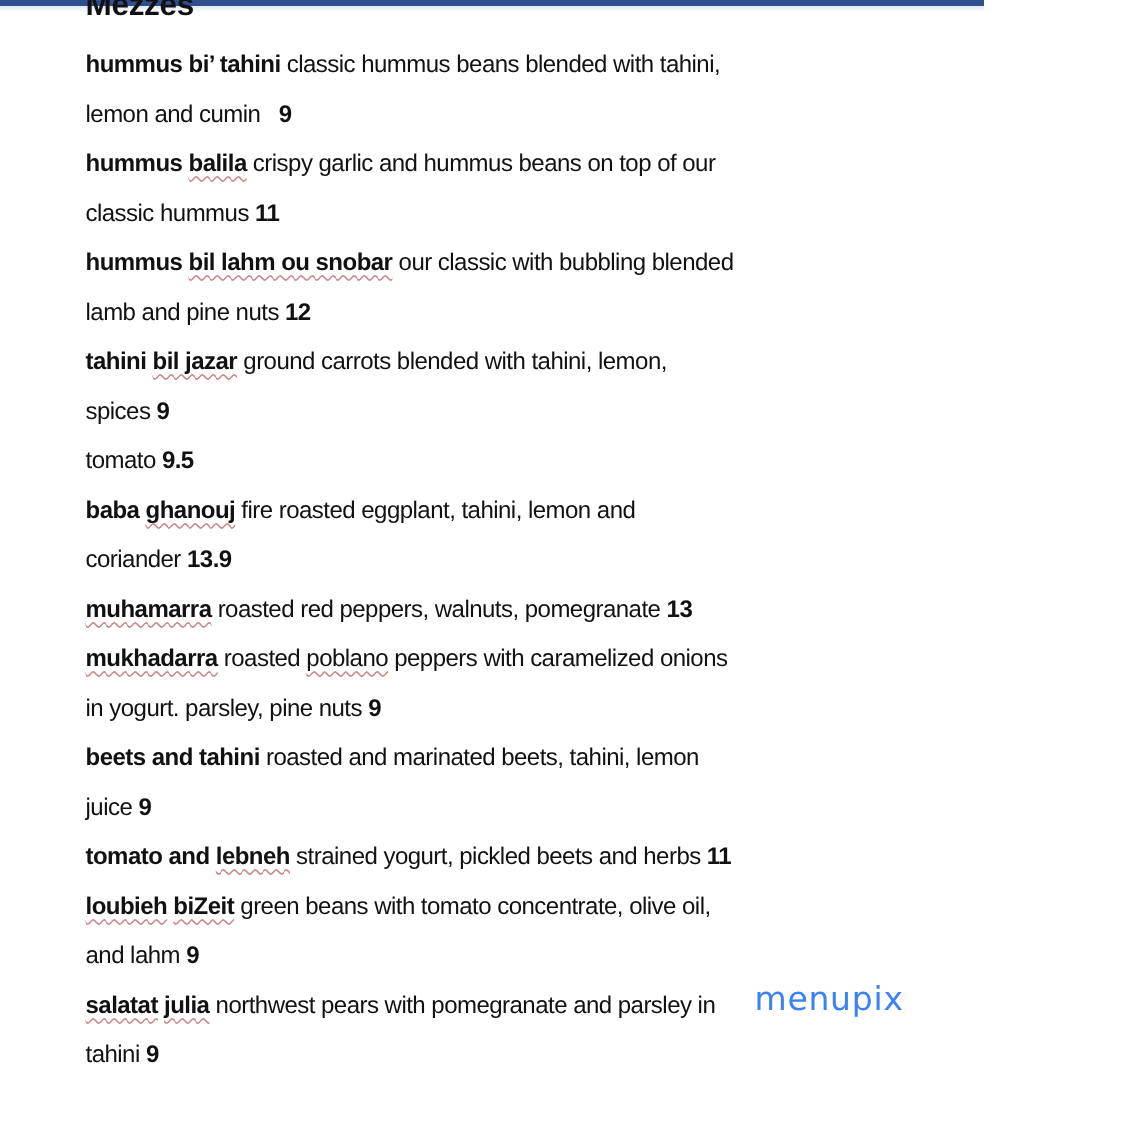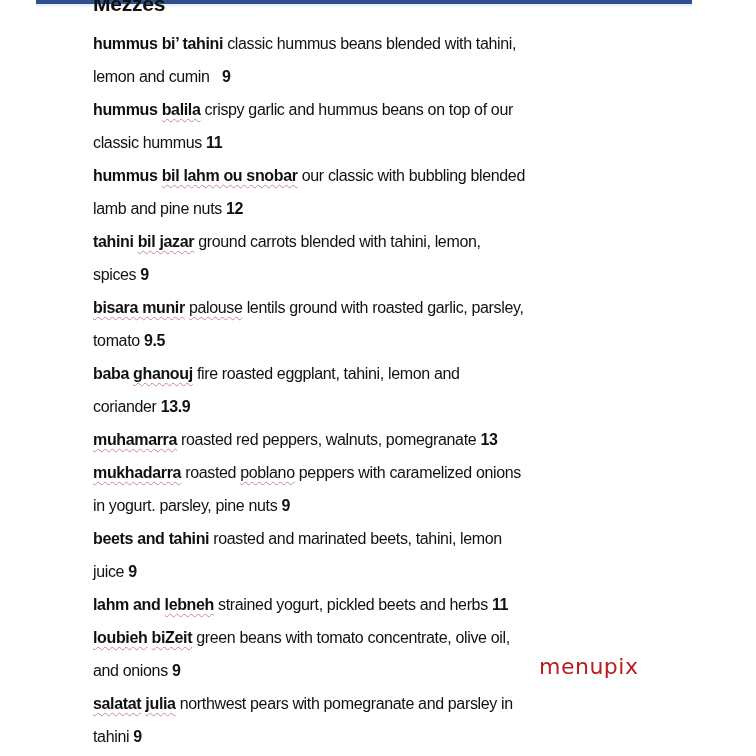--- a/index.html
+++ b/index.html
@@ -11,21 +11,20 @@
       background: #ffffff;
     }
     .page {
       position: relative;
       width: 656px;
       height: 756px;
       background: #ffffff;
       overflow: hidden;
       font-family: "Liberation Sans", "DejaVu Sans", sans-serif;
       color: #111111;
-      margin-left: 36px;
     }
     .top-bar {
       position: absolute;
       left: 0; top: 0;
       width: 756px;
       height: 4px;
       background: #2f4f8f;
       box-shadow: 0 1px 2px rgba(60,90,150,0.5);
     }
     .top-fade {
@@ -71,21 +70,21 @@
       text-align: center;
     }
     .price {
       font-weight: bold;
     }
     .watermark {
       position: absolute;
       left: 503px;
       top: 654px;
       font-size: 22px;
-      color: #b91c1c;
+      color: #3b82f6;
       letter-spacing: 0.5px;
       font-family: "DejaVu Sans", sans-serif;
       font-weight: normal;
     }
   </style>
 </head>
 <body>
 
 <div class="page">
   <div class="top-bar"></div>
@@ -109,21 +108,20 @@
       <span class="line"><span class="name"><span style="white-space:pre">hummus </span><span class="squiggle">bil lahm ou snobar</span></span><span> our classic with bubbling blended</span></span>
       <span class="line"><span style="white-space:pre">lamb and pine nuts </span><span class="price">12</span></span>
     </div>
 
     <div class="item">
       <span class="line"><span class="name"><span style="white-space:pre">tahini </span><span class="squiggle">bil jazar</span></span><span> ground carrots blended with tahini, lemon,</span></span>
       <span class="line"><span style="white-space:pre">spices </span><span class="price">9</span></span>
     </div>
 
     <div class="item">
-      <span class="line"><span class="name squiggle">bisara munir</span> <span class="squiggle">palouse</span><span> lentils ground with roasted garlic, parsley,</span></span>
       <span class="line"><span style="white-space:pre">tomato </span><span class="price">9.5</span></span>
     </div>
 
     <div class="item">
       <span class="line"><span class="name"><span style="white-space:pre">baba </span><span class="squiggle">ghanouj</span></span><span> fire roasted eggplant, tahini, lemon and</span></span>
       <span class="line"><span style="white-space:pre">coriander </span><span class="price">13.9</span></span>
     </div>
 
     <div class="item">
       <span class="line"><span class="name squiggle">muhamarra</span><span style="white-space:pre"> roasted red peppers, walnuts, pomegranate </span><span class="price">13</span></span>
@@ -133,26 +131,26 @@
       <span class="line"><span class="name squiggle">mukhadarra</span><span style="white-space:pre"> roasted </span><span class="squiggle">poblano</span><span> peppers with caramelized onions</span></span>
       <span class="line"><span style="white-space:pre">in yogurt. parsley, pine nuts </span><span class="price">9</span></span>
     </div>
 
     <div class="item">
       <span class="line"><span class="name">beets and tahini</span><span> roasted and marinated beets, tahini, lemon</span></span>
       <span class="line"><span style="white-space:pre">juice </span><span class="price">9</span></span>
     </div>
 
     <div class="item">
-      <span class="line"><span class="name"><span style="white-space:pre">lahm and </span><span class="squiggle">lebneh</span></span><span style="white-space:pre"> strained yogurt, pickled beets and herbs </span><span class="price">11</span></span>
+      <span class="line"><span class="name"><span style="white-space:pre">tomato and </span><span class="squiggle">lebneh</span></span><span style="white-space:pre"> strained yogurt, pickled beets and herbs </span><span class="price">11</span></span>
     </div>
 
     <div class="item">
       <span class="line"><span class="name"><span class="squiggle">loubieh</span><span style="white-space:pre"> </span><span class="squiggle">biZeit</span></span><span> green beans with tomato concentrate, olive oil,</span></span>
-      <span class="line"><span style="white-space:pre">and onions </span><span class="price">9</span></span>
+      <span class="line"><span style="white-space:pre">and lahm </span><span class="price">9</span></span>
     </div>
 
     <div class="item">
       <span class="line"><span class="name"><span class="squiggle">salatat</span><span style="white-space:pre"> </span><span class="squiggle">julia</span></span><span> northwest pears with pomegranate and parsley in</span></span>
       <span class="line"><span style="white-space:pre">tahini </span><span class="price">9</span></span>
     </div>
 
   </div>
 
   <div class="watermark">menupix</div>

